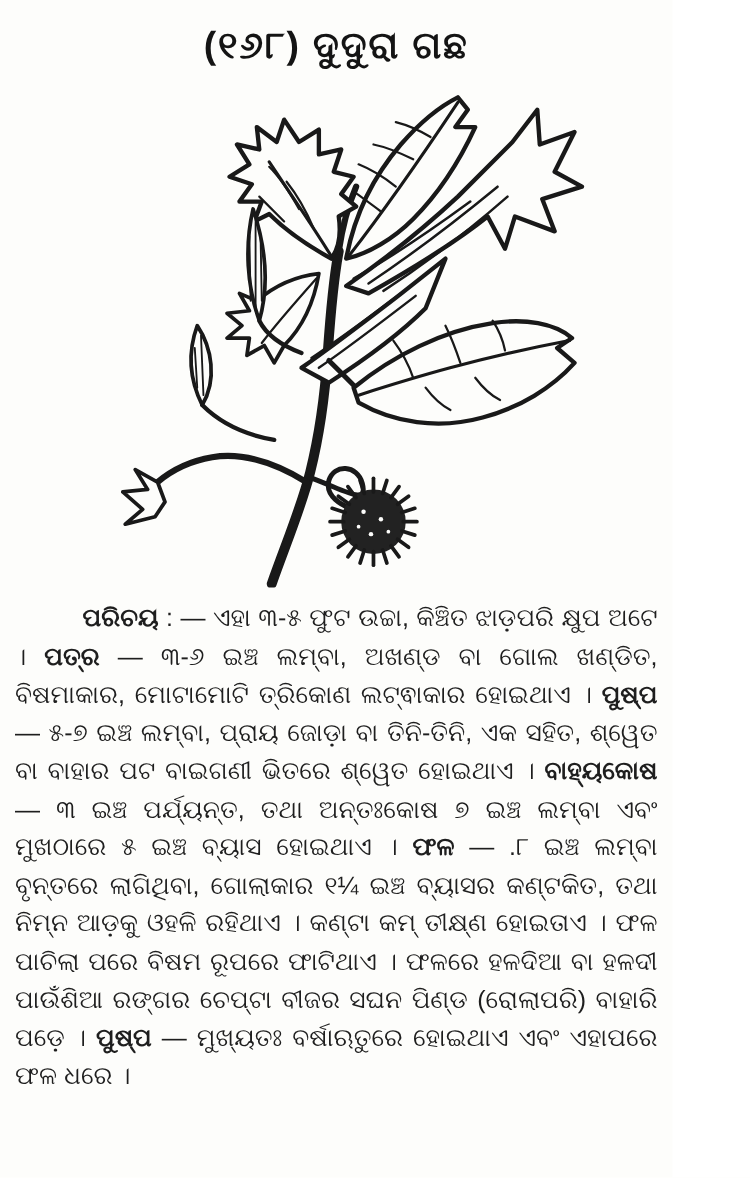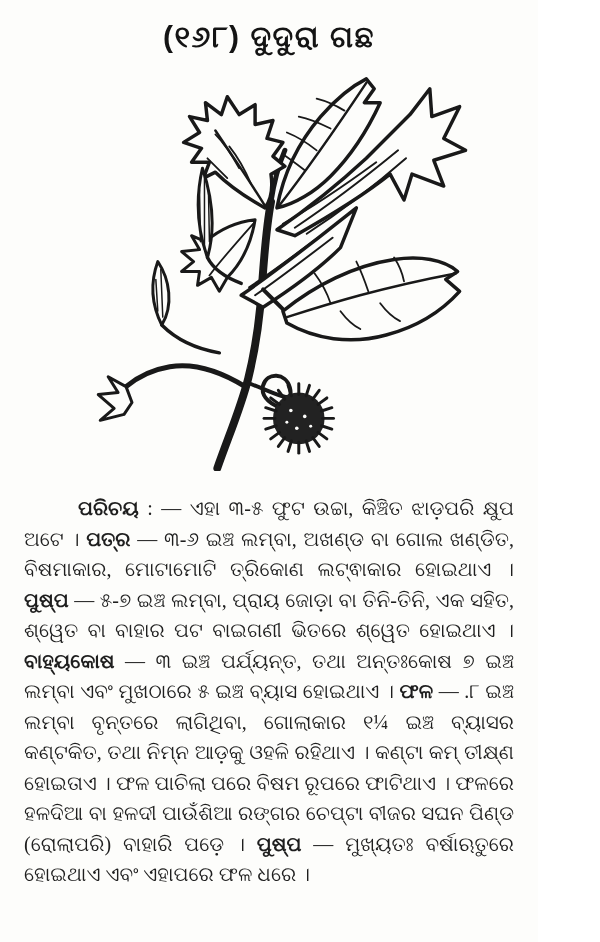--- a/index.html
+++ b/index.html
@@ -31,21 +31,21 @@
     margin-top:4px;
     height:412px;
   }
   .body-text{
     padding:6px 8px 0 8px;
     font-size:20px;
     line-height:30.5px;
     text-align:justify;
     color:#1e1e1e;
   }
-  .para{ text-indent:54px; margin:16px;font-family:Liberation Serif, serif; }
+  .para{ text-indent:54px; margin:4px; }
   .para + .para{ margin-top:2px; }
   .b{ font-weight:700; }
   .footer{
     position:absolute;
     left:0;right:0;bottom:0;
     height:56px;
   }
   .footer-rule{
     border:none;
     border-top:3px solid #242424;

